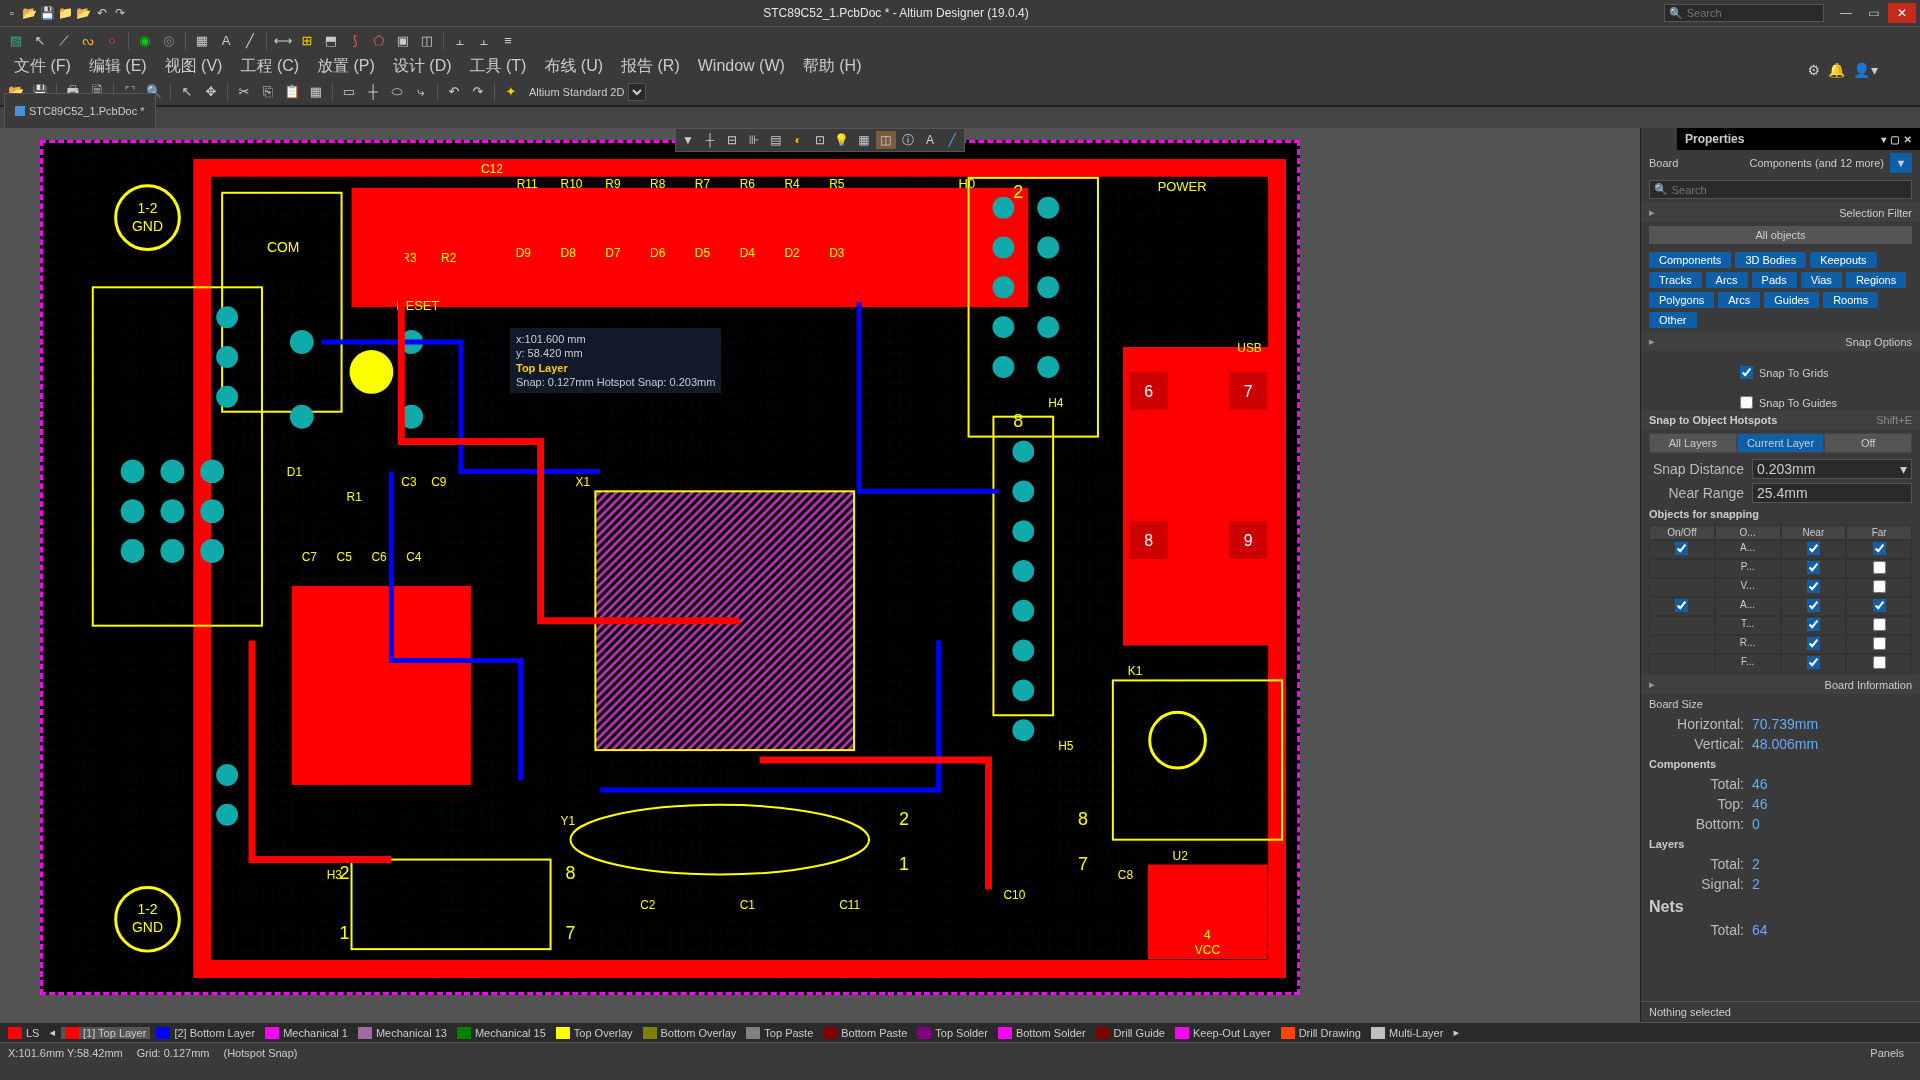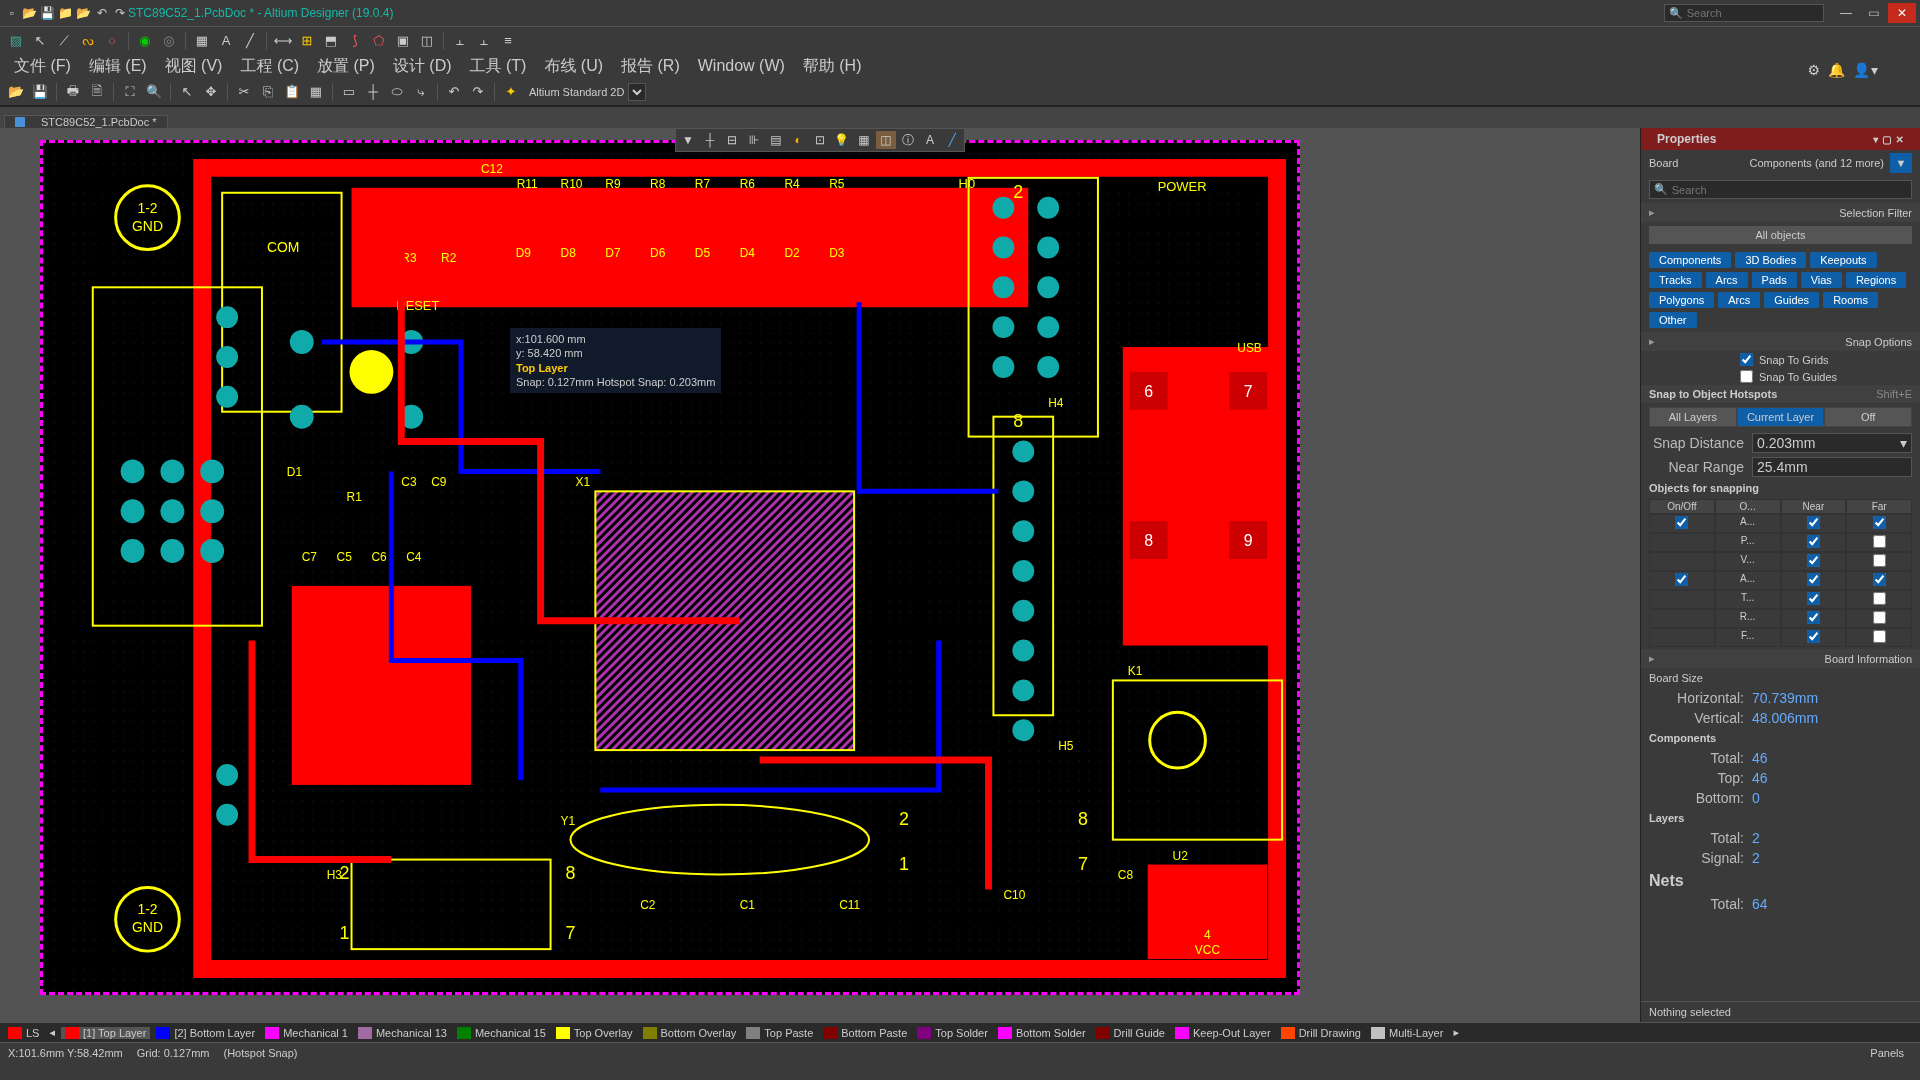--- a/index.html
+++ b/index.html
@@ -1,60 +1,60 @@
 <!DOCTYPE html>
 <html><head>
 <meta charset="utf-8">
 <style>
 * { margin:0; padding:0; box-sizing:border-box; font-family:"Segoe UI",Arial,sans-serif; }
 body { background:#3a3a3a; color:#ccc; width:1920px; height:1080px; overflow:hidden; font-size:11px; }
 .titlebar { height:26px; background:#3a3a3a; display:flex; align-items:center; padding:0 4px; }
 .titlebar .qat { display:flex; gap:2px; }
 .titlebar .qat span { width:16px; height:16px; display:flex; align-items:center; justify-content:center; cursor:pointer; font-size:12px; }
-.titlebar .title { flex:1; color:#14b8a6; font-size:12px; }
+.titlebar .title { flex:1; text-align:center; color:#e5e5e5; font-size:12px; }
 .titlebar .search { width:160px; height:18px; background:#2a2a2a; border:1px solid #555; padding:0 4px; display:flex; align-items:center; gap:4px; }
 .titlebar .search input { background:transparent; border:none; color:#ccc; width:100%; outline:none; font-size:11px; }
 .titlebar .winbtns { display:flex; margin-left:8px; }
 .titlebar .winbtns span { width:28px; height:20px; display:flex; align-items:center; justify-content:center; cursor:pointer; font-size:12px; }
 .titlebar .winbtns .close { background:#c42b1c; color:#fff; }
 .toolbar { height:28px; background:#3a3a3a; display:flex; align-items:center; gap:4px; padding:0 6px; border-top:1px solid #555; }
 .toolbar .tb { width:20px; height:20px; display:flex; align-items:center; justify-content:center; cursor:pointer; font-size:13px; }
 .toolbar .sep { width:1px; height:18px; background:#555; margin:0 2px; }
 .menubar { height:24px; background:#3a3a3a; display:flex; align-items:center; gap:2px; padding:0 6px; }
 .menubar span { padding:2px 8px; cursor:pointer; font-size:16px; }
 .toolbar2 { height:28px; background:#3a3a3a; display:flex; align-items:center; gap:4px; padding:0 6px; border-bottom:1px solid #222; }
 .toolbar2 .tb { width:20px; height:20px; display:flex; align-items:center; justify-content:center; cursor:pointer; font-size:13px; }
 .toolbar2 .sep { width:1px; height:18px; background:#555; margin:0 2px; }
 .toolbar2 .seltxt { font-size:11px; color:#ccc; margin-left:4px; }
 .toolbar2 select { background:#2a2a2a; border:1px solid #555; color:#ccc; font-size:11px; height:18px; width:18px; }
 .tab-row { height:22px; border-top:1px solid #222; background:#444; display:flex; align-items:flex-end; padding-left:4px; }
-.tab { background:#3a3a3a; border:1px solid #555; border-bottom:none; padding:0 10px; font-size:11px; display:flex; align-items:center; gap:16px; cursor:pointer; }
+.tab { background:#3a3a3a; border:1px solid #555; border-bottom:none; padding:11px 10px; font-size:11px; display:flex; align-items:center; gap:4px; cursor:pointer; }
 .tab .doc-icon { width:10px; height:10px; background:#4a90d9; display:inline-block; }
 .main { display:flex; height:894px; }
 .canvas-wrap { flex:1; background:#535353; position:relative; overflow:hidden; }
 .canvas { background:#000; position:absolute; left:40px; top:12px; width:1260px; height:855px; border:3px dashed #ff00ff; }
 .miniToolbar { position:absolute; top:0px; left:50%; transform:translateX(-50%); background:#3a3a3a; border:1px solid #555; display:flex; gap:2px; padding:2px; z-index:5; }
 .miniToolbar span { width:20px; height:18px; display:flex; align-items:center; justify-content:center; cursor:pointer; font-size:12px; }
 .miniToolbar .active { background:#7a5c3f; }
 .pcb-tooltip { position:absolute; left:467px; top:185px; background:rgba(20,30,50,0.85); padding:4px 6px; font-size:11px; z-index:4; line-height:1.3; }
 .pcb-tooltip .layer { color:#ffcc00; font-weight:bold; }
 .pcb-svg { position:absolute; inset:0; }
 .props { width:280px; background:#3a3a3a; border-left:1px solid #222; display:flex; flex-direction:column; overflow-y:auto; }
-.props-hd { background:#7f1d1d; padding:4px 16px; font-weight:bold; font-size:12px; display:flex; align-items:center; justify-content:space-between; }
+.props-hd { background:#000000; padding:4px 8px; font-weight:bold; font-size:12px; display:flex; align-items:center; justify-content:space-between;margin-left:36px; }
 .props-hd .ctrls span { cursor:pointer; margin-left:4px; font-size:10px; }
 .props-row { display:flex; align-items:center; padding:3px 8px; gap:6px; font-size:11px; }
 .props-row .filter-btn { width:22px; height:20px; background:#0f5fa8; display:flex; align-items:center; justify-content:center; cursor:pointer; }
 .props-search { margin:4px 8px; background:#2a2a2a; border:1px solid #555; padding:2px 4px; display:flex; align-items:center; gap:4px; }
 .props-search input { background:transparent; border:none; color:#ccc; width:100%; outline:none; font-size:11px; }
 .sect-hd { background:#404040; padding:3px 8px; font-size:11px; cursor:pointer; display:flex; align-items:center; justify-content:space-between; }
 .sect-hd::before { content:"▸ "; color:#999; }
 .pill-row { display:flex; flex-wrap:wrap; gap:4px; margin:4px 8px; }
 .pill { background:#0f5fa8; color:#fff; padding:2px 10px; border-radius:2px; font-size:11px; cursor:pointer; }
 .allobj { background:#555; padding:3px 28px; font-size:11px; cursor:pointer; margin:4px 8px; display:inline-block; text-align:center; }
-.chk-row { display:flex; align-items:center; gap:6px; padding:2px 8px; font-size:11px; }
+.chk-row { display:flex; align-items:center; gap:6px; padding:2px 8px; font-size:11px;margin-top:13px; }
 .chk-row input { accent-color:#0f5fa8; }
 .segbtn { display:flex; margin:4px 8px; }
 .segbtn span { flex:1; background:#555; text-align:center; padding:3px 0; font-size:11px; cursor:pointer; border:1px solid #444; }
 .segbtn .sel { background:#0f5fa8; }
 .kv { display:flex; align-items:center; padding:2px 8px; font-size:14px; }
 .kv .k { width:95px; text-align:right; margin-right:8px; color:#bbb; }
 .kv .v { flex:1; background:#2a2a2a; border:1px solid #555; padding:1px 4px; display:flex; align-items:center; justify-content:space-between; }
 .kv .plain { flex:1; color:#6af; cursor:pointer; }
 .snap-table { margin:2px 8px; font-size:10px; }
 .snap-table .hd, .snap-table .r { display:flex; }

